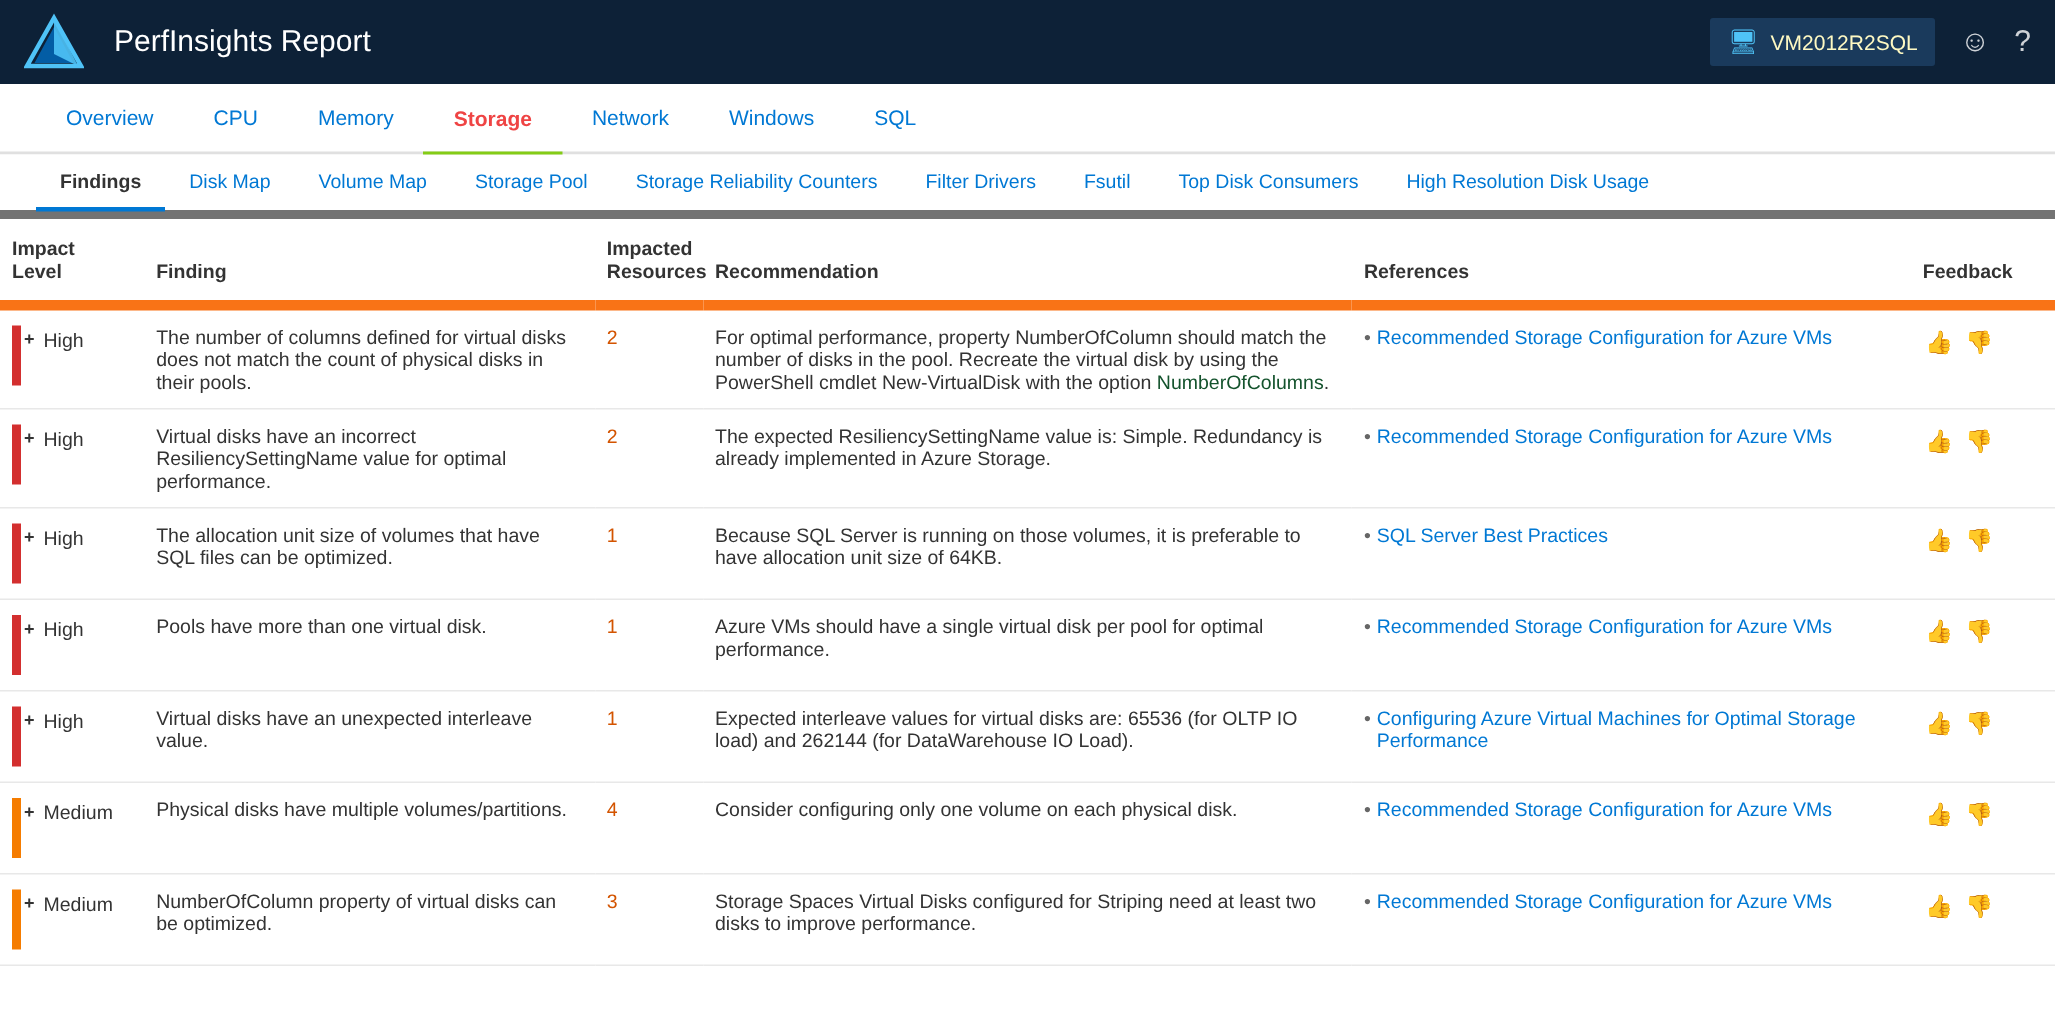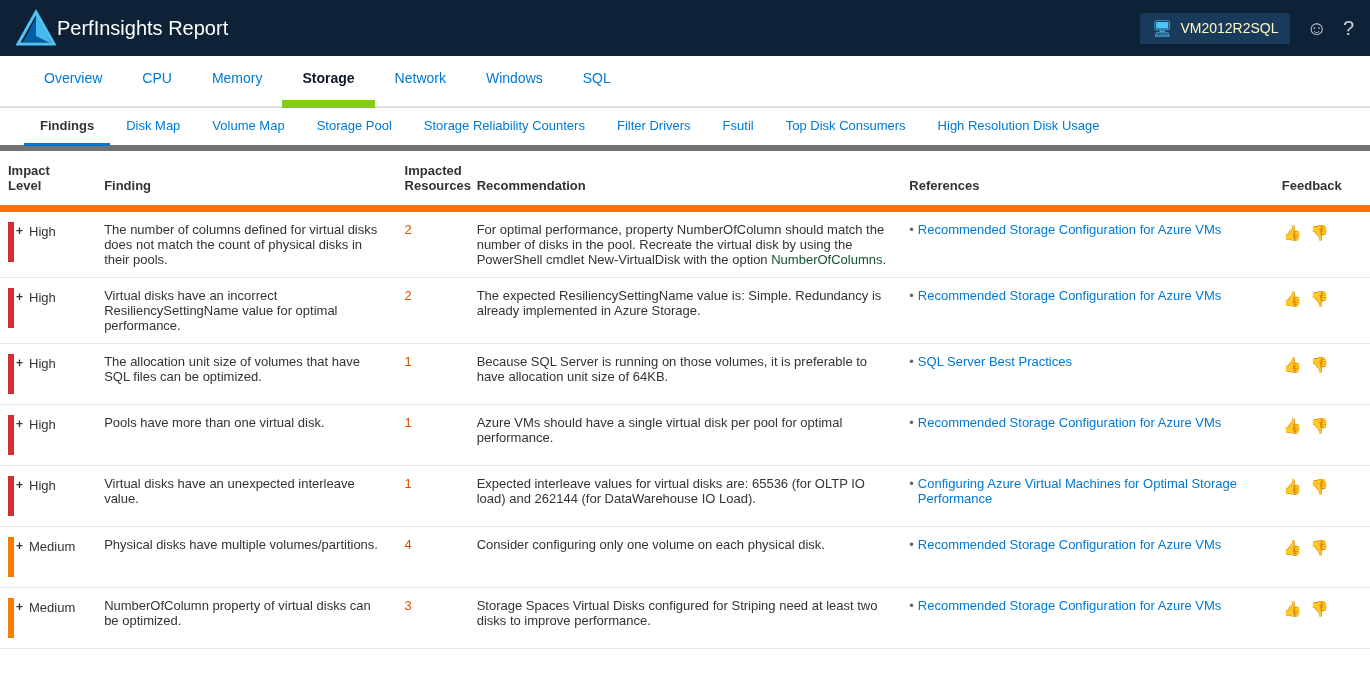--- a/index.html
+++ b/index.html
@@ -10,21 +10,21 @@
       background: #0d2137;
       display: flex;
       align-items: center;
       padding: 0 16px;
       height: 56px;
       color: #fff;
     }
     .header-logo {
       display: flex;
       align-items: center;
-      gap: 1px;
+      gap: 20px;
       flex: 1;
     }
     .logo-triangle {
       width: 40px;
       height: 40px;
     }
     .header-title {
       font-size: 20px;
       font-weight: 300;
       color: #fff;
@@ -57,33 +57,34 @@
       cursor: pointer;
       opacity: 0.8;
     }
 
     
     .main-nav {
       background: #fff;
       border-bottom: 2px solid #e0e0e0;
       display: flex;
       padding: 0 24px;
+      align-items: flex-end;
     }
     .main-nav-tab {
       padding: 14px 20px;
       cursor: pointer;
       color: #0078d4;
       font-size: 14px;
       border-bottom: 3px solid transparent;
       margin-bottom: -2px;
       white-space: nowrap;
     }
     .main-nav-tab.active {
-      color: #0f172a;
-      border-bottom: 8px solid #84cc16;
+      color: #ef4444;
+      border-bottom: 2px solid #84cc16;
       font-weight: 600;
     }
 
     
     .sub-nav {
       background: #fff;
       border-bottom: 6px solid #737373;
       display: flex;
       padding: 0 24px;
       flex-wrap: wrap;

